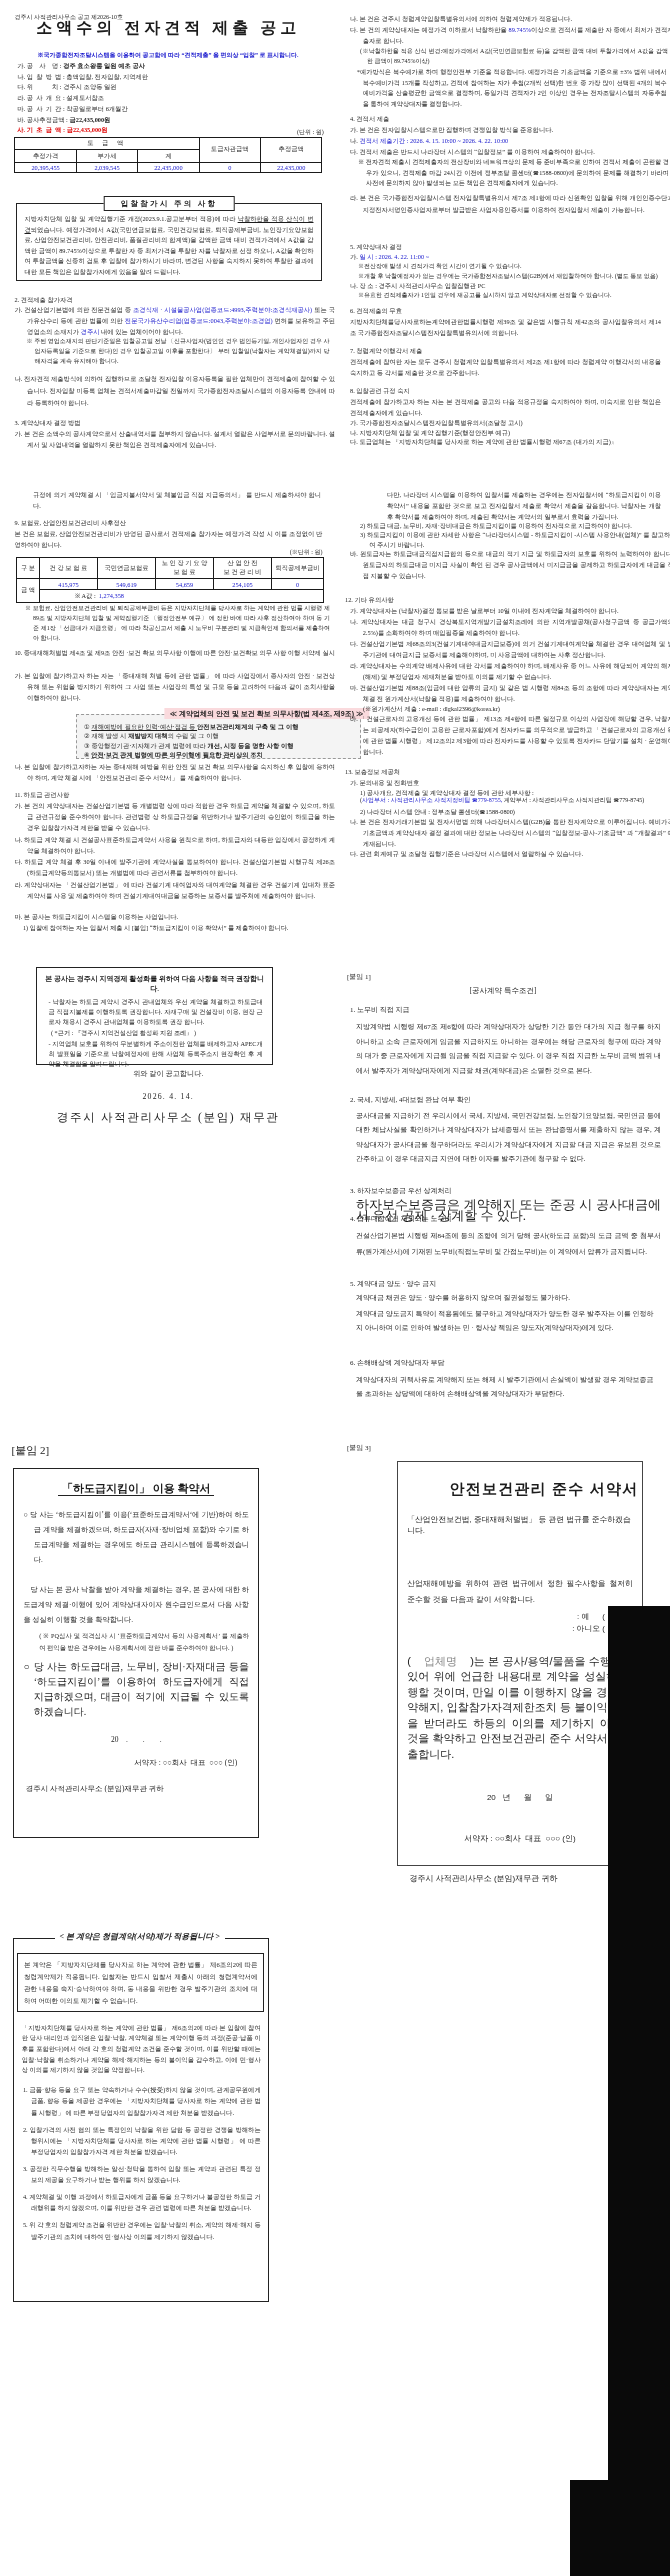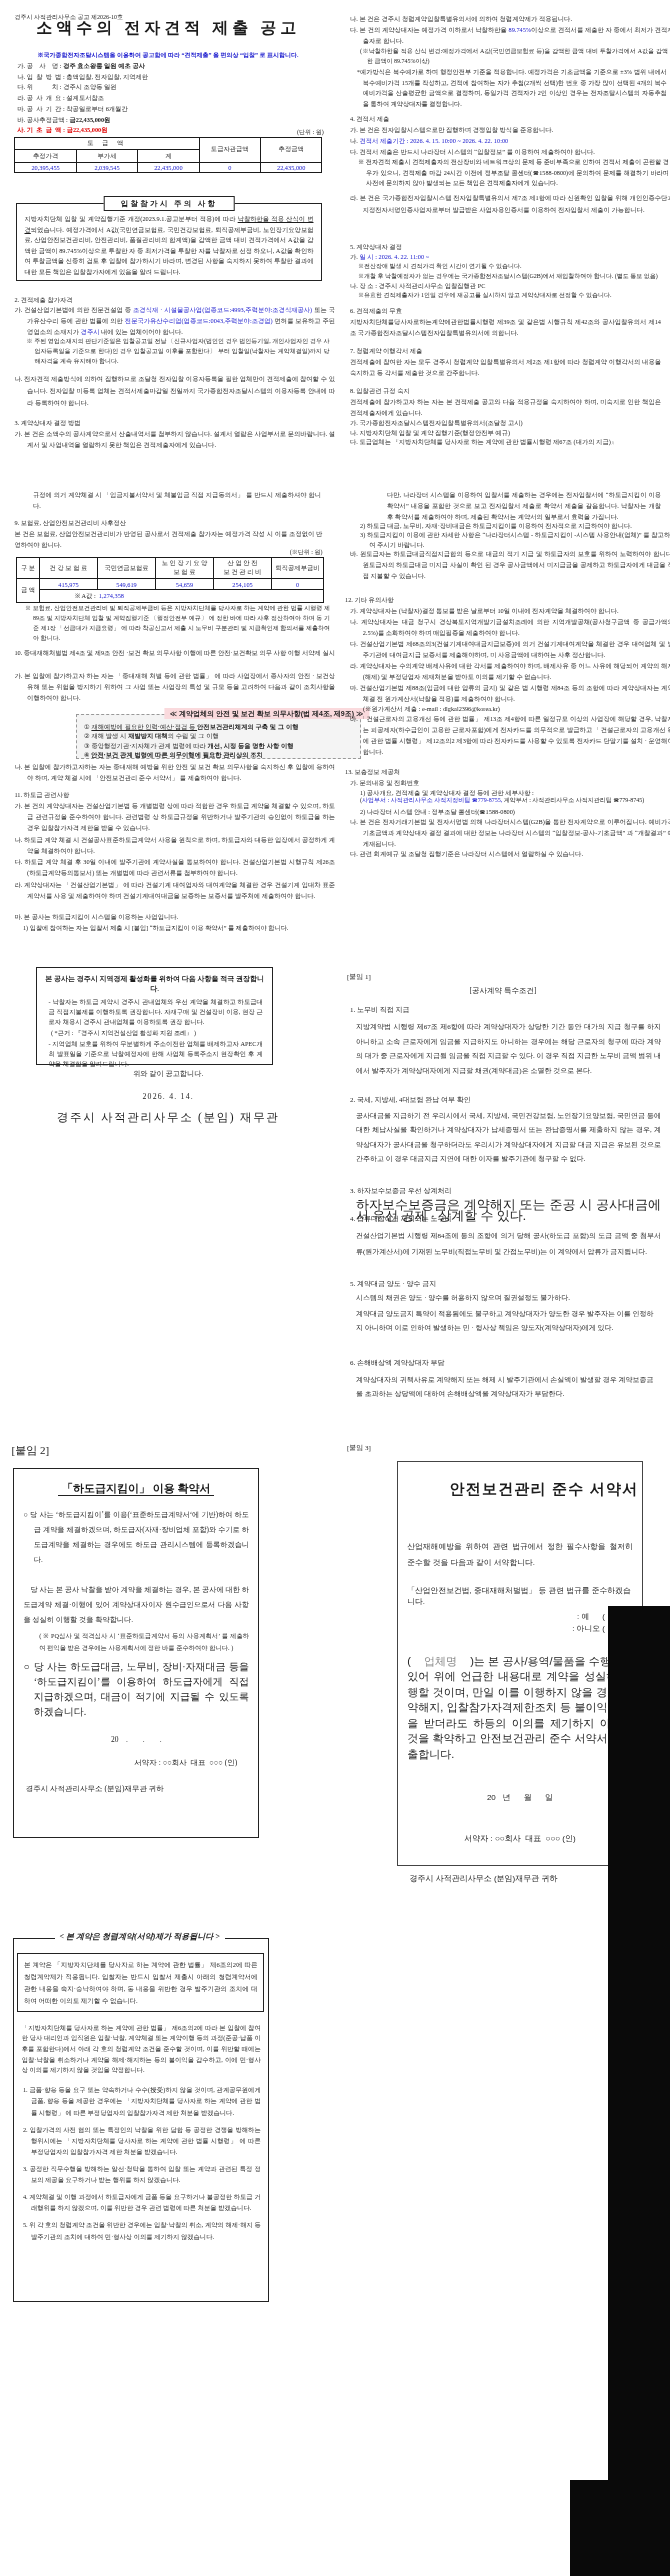--- a/index.html
+++ b/index.html
@@ -239,30 +239,30 @@
 
   <div class="abs" style="left:350px;top:1005px;font-size:7px;">1. 노무비 직접 지급</div>
   <div class="abs t" style="left:356px;top:1020px;width:305px;font-size:7px;line-height:14.7px;">지방계약법 시행령 제67조 제6항에 따라 계약상대자가 상당한 기간 동안 대가의 지급 청구를 하지 아니하고 소속 근로자에게 임금을 지급하지도 아니하는 경우에는 해당 근로자의 청구에 따라 계약의 대가 중 근로자에게 지급될 임금을 직접 지급할 수 있다. 이 경우 직접 지급한 노무비 금액 범위 내에서 발주자가 계약상대자에게 지급할 채권(계약대금)은 소멸한 것으로 본다.</div>
   <div class="abs" style="left:350px;top:1095px;font-size:7px;">2. 국세, 지방세, 4대보험 완납 여부 확인</div>
   <div class="abs t" style="left:356px;top:1109px;width:305px;font-size:7px;line-height:14.4px;">공사대금을 지급하기 전 우리시에서 국세, 지방세, 국민건강보험, 노인장기요양보험, 국민연금 등에 대한 체납사실을 확인하거나 계약상대자가 납세증명서 또는 완납증명서를 제출하지 않는 경우, 계약상대자가 공사대금을 청구하더라도 우리시가 계약상대자에게 지급할 대금 지급은 유보된 것으로 간주하고 이 경우 대금지급 지연에 대한 이자를 발주기관에 청구할 수 없다.</div>
   <div class="abs" style="left:350px;top:1186px;font-size:7px;">3. 하자보수보증금 우선 상계처리</div>
   <div class="abs t" style="left:356px;top:1199px;width:305px;font-size:13px;">하자보수보증금은 계약해지 또는 준공 시 공사대금에서 우선 공제 · 상계할 수 있다.</div>
   <div class="abs" style="left:350px;top:1214px;font-size:7px;">4. 압류대상에서 제외되는 노무비</div>
   <div class="abs t" style="left:356px;top:1228px;width:305px;font-size:7px;line-height:16px;">건설산업기본법 시행령 제84조에 등의 조항에 의거 당해 공사(하도급 포함)의 도급 금액 중 첨부서류(원가계산서)에 기재된 노무비(직접노무비 및 간접노무비)는 이 계약에서 압류가 금지됩니다.</div>
   <div class="abs" style="left:350px;top:1279px;font-size:7px;">5. 계약대금 양도 · 양수 금지</div>
-  <div class="abs t" style="left:356px;top:1293px;width:305px;font-size:7px;">시스템의 채권은 양도 · 양수를 허용하지 않으며 질권설정도 불가하다.</div>
+  <div class="abs t" style="left:356px;top:1293px;width:305px;font-size:7px;">계약대금 채권은 양도 · 양수를 허용하지 않으며 질권설정도 불가하다.</div>
   <div class="abs" style="left:356px;top:1307px;width:299px;font-size:7px;line-height:14.4px;">계약대금 양도금지 특약이 적용됨에도 불구하고 계약상대자가 양도한 경우 발주자는 이를 인정하지 아니하며 이로 인하여 발생하는 민 · 형사상 책임은 양도자(계약상대자)에게 있다.</div>
   <div class="abs" style="left:350px;top:1358px;font-size:7px;">6. 손해배상액 계약상대자 부담</div>
   <div class="abs" style="left:356px;top:1373px;width:299px;font-size:7px;line-height:14.4px;">계약상대자의 귀책사유로 계약해지 또는 해제 시 발주기관에서 손실액이 발생할 경우 계약보증금을 초과하는 상당액에 대하여 손해배상액을 계약상대자가 부담한다.</div>
 
   <div class="abs" style="left:347px;top:1443px;font-size:7px;">[붙임 3]</div>
   <div class="abs sans" style="left:349px;top:1461px;width:244px;height:403px;border:0.9px solid #444;">
     <div class="b ctr sans" style="margin-top:18.4px;font-size:15px;letter-spacing:1.2px;">안전보건관리 준수 서약서</div>
+    <div style="padding:15px 9.2px 0 9.2px;font-size:7.8px;">「산업안전보건법, 중대재해처벌법」 등 관련 법규를 준수하겠습니다.</div>
     <div style="padding:40px 9.2px 0 9.2px;font-size:7.8px;line-height:15.5px;text-align:justify;">산업재해예방을 위하여 관련 법규에서 정한 필수사항을 철저히 준수할 것을 다음과 같이 서약합니다.</div>
-    <div style="padding:15px 9.2px 0 9.2px;font-size:7.8px;">「산업안전보건법, 중대재해처벌법」 등 관련 법규를 준수하겠습니다.</div>
     <div class="rgt pre" style="padding:3.5px 17.3px 0 0;font-size:7.8px;">: 예      (        )</div>
     <div class="rgt pre" style="padding:1.2px 17.3px 0 0;font-size:7.8px;">: 아니오 (        )</div>
     <div style="padding:19.6px 9.2px 0 9.2px;font-size:11px;line-height:15.5px;text-align:justify;"><span class="pre">(    </span><span class="gray pre">업체명</span><span class="pre">    )는 본 공사/용역/물품을 수행함에 있어 위에 언급한 내용대로 계약을 성실히 이행할 것이며, 만일 이를 이행하지 않을 경우 계약해지, 입찰참가자격제한조치 등 불이익 처분을 받더라도 하등의 이의를 제기하지 아니할 것을 확약하고 안전보건관리 준수 서약서를 제출합니다.</span></div>
     <div class="ctr pre" style="margin-top:30px;font-size:8px;">20   년      월      일</div>
     <div class="ctr pre" style="margin-top:30px;font-size:8px;">서약자 : ○○회사  대표  ○○○ (인)</div>
     <div style="margin-top:29px;padding-left:11.5px;font-size:8px;">경주시 사적관리사무소 (분임)재무관 귀하</div>
   </div>
 
   <div class="scan" style="left:608px;top:1606px;width:63px;height:970px;"></div>
   <div class="scan" style="left:570px;top:2480px;width:101px;height:96px;"></div>

